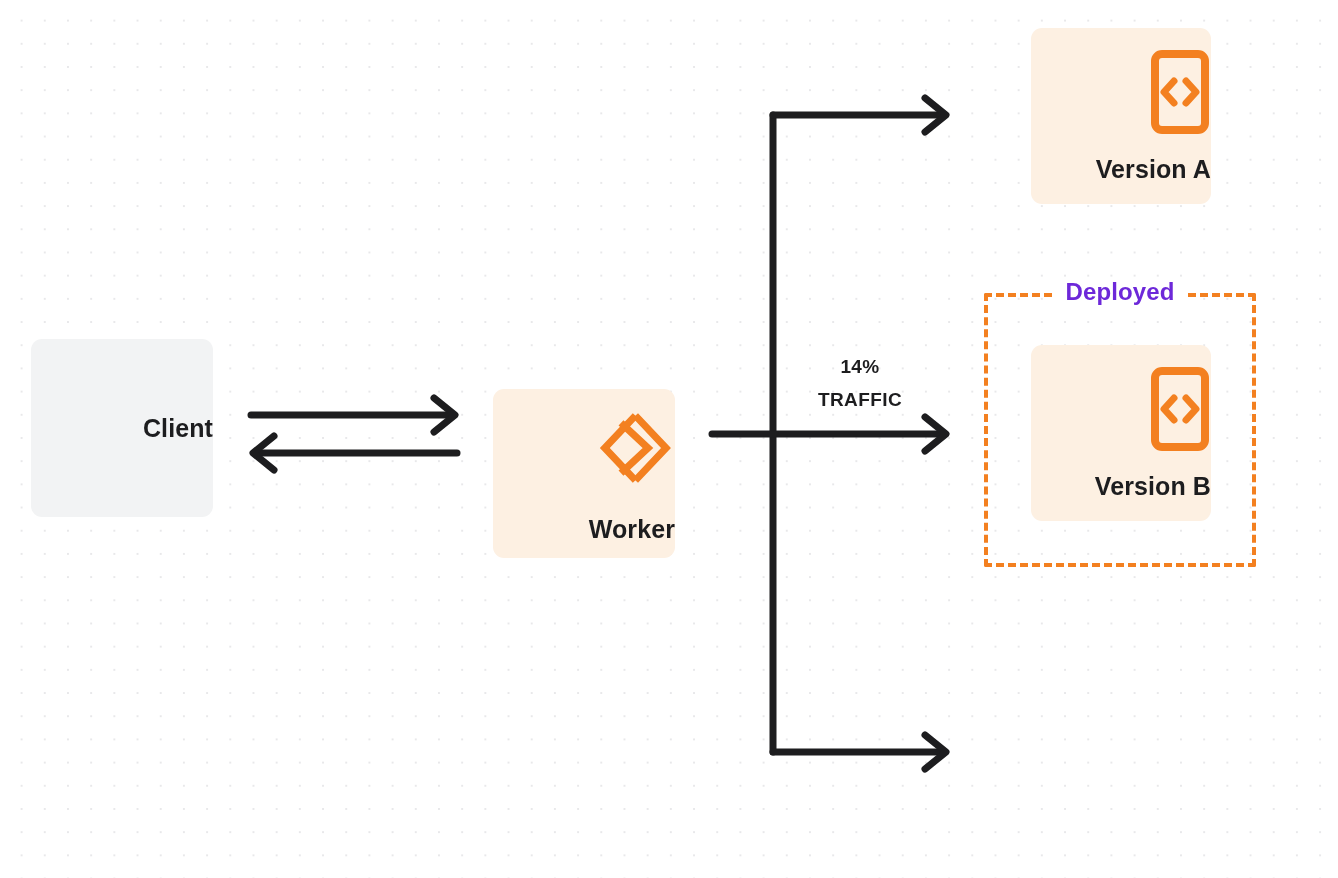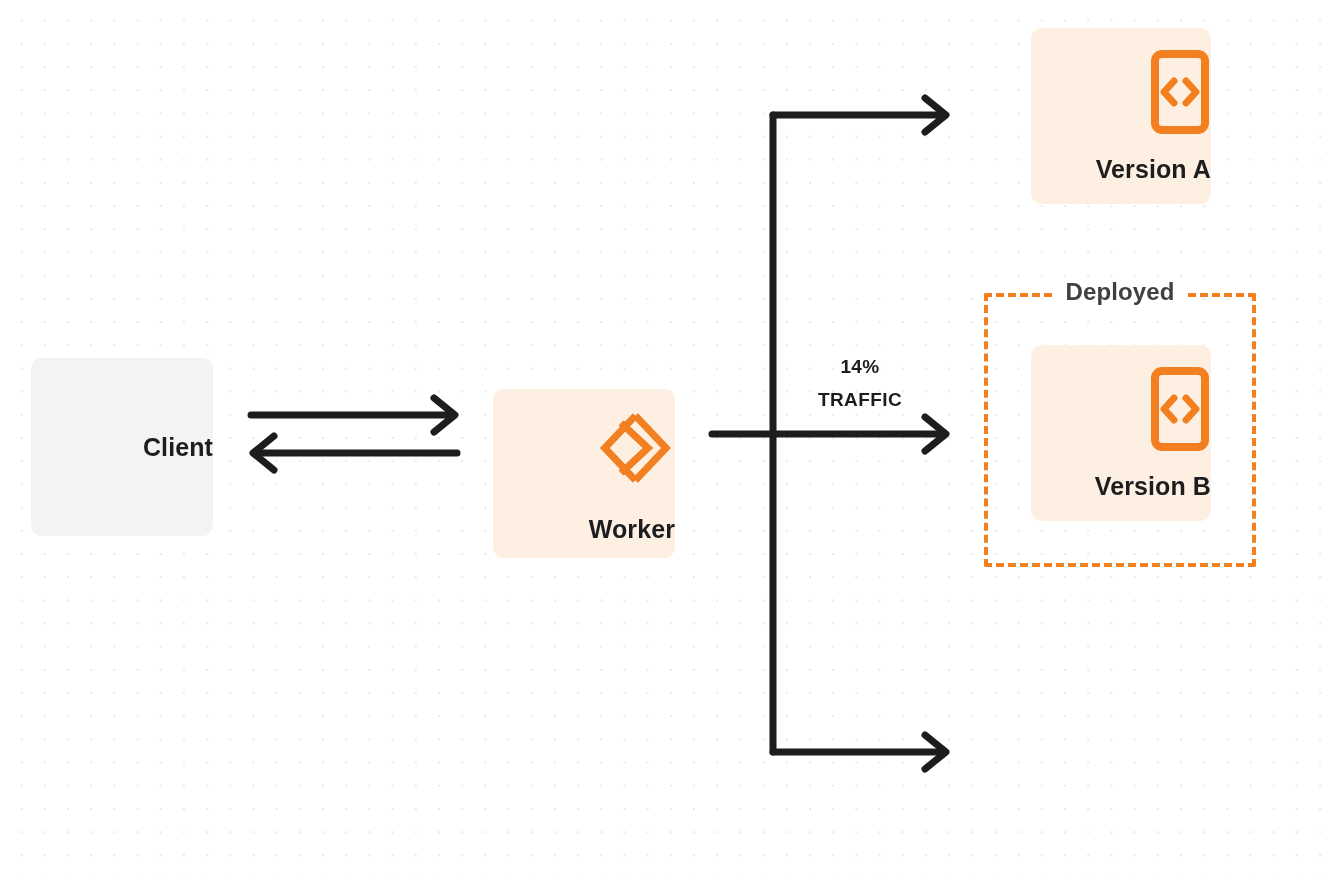--- a/index.html
+++ b/index.html
@@ -32,21 +32,21 @@
   .node-label {
     font-weight: bold;
     color: #1d1d1f;
     letter-spacing: 0.1px;
     white-space: nowrap;
   }
 
   
   #client-node {
     left: 31px;
-    top: 358px;
+    top: 339px;
     width: 182px;
     height: 178px;
     background: #f2f3f4;
   }
   #client-node .node-label { font-size: 25px; }
 
   
   #worker-node {
     left: 493px;
     top: 345px;
@@ -84,21 +84,21 @@
   }
   #deployed-label {
     position: absolute;
     left: 50%;
     top: -4px;
     transform: translate(-50%, -52%);
     background: #ffffff;
     padding: 0 11px;
     font-size: 24px;
     font-weight: bold;
-    color: #404040;
+    color: #6d28d9;
     white-space: nowrap;
     letter-spacing: 0.1px;
   }
 
   
   #connectors {
     position: absolute;
     left: 0;
     top: 0;
     width: 1338px;

